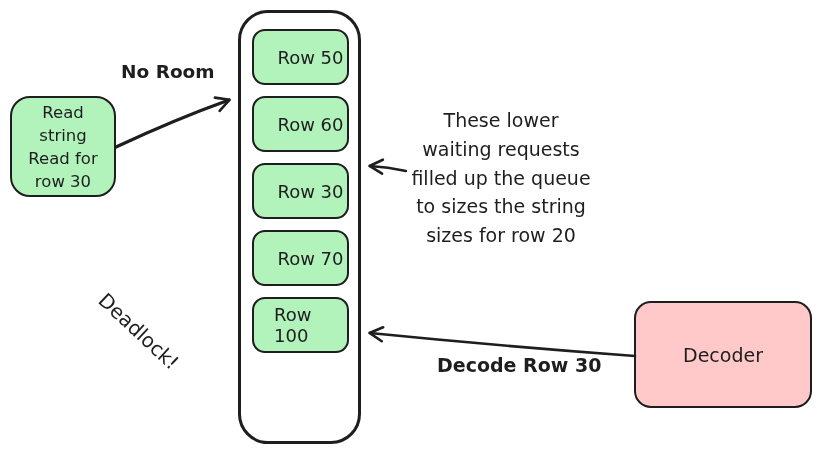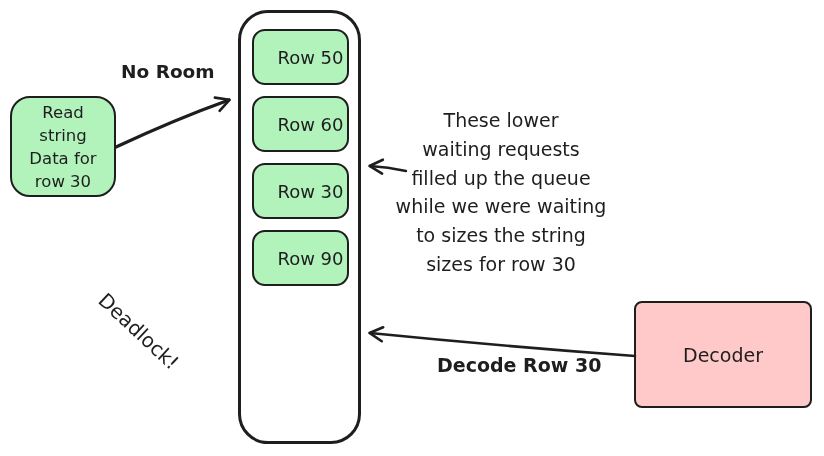--- a/index.html
+++ b/index.html
@@ -94,21 +94,21 @@
     white-space: nowrap;
     font-weight: bold;
   }
   
   .decoder-box {
     position: absolute;
     left: 634px; top: 301px;
     width: 178px; height: 107px;
     background: #ffc9c9;
     border: 2.5px solid #1e1e1e;
-    border-radius: 8px;
+    border-radius: 17px;
     display: flex;
     justify-content: center;
     align-items: center;
     font-size: 19px;
     box-sizing: border-box;
   }
   .arrows {
     position: absolute;
     left: 0; top: 0;
     width: 824px; height: 456px;
@@ -116,40 +116,40 @@
   }
 </style>
 </head>
 <body>
 
 <div id="stage">
 
   <div class="read-box">
     <div>Read</div>
     <div>string</div>
-    <div>Data for</div>
+    <div>Read for</div>
     <div>row 30</div>
   </div>
 
   <div class="no-room-label">No Room</div>
 
   <div class="queue">
     <div class="queue-row">Row 50</div>
     <div class="queue-row">Row 60</div>
     <div class="queue-row">Row 30</div>
-    <div class="queue-row">Row 90</div>
+    <div class="queue-row">Row 70</div>
+    <div class="queue-row">Row 100</div>
   </div>
 
   <div class="annotation">
     <div>These lower</div>
     <div>waiting requests</div>
     <div>filled up the queue</div>
-    <div>while we were waiting</div>
     <div>to sizes the string</div>
-    <div>sizes for row 30</div>
+    <div>sizes for row 20</div>
   </div>
 
   <div class="deadlock-label">Deadlock!</div>
 
   <div class="decode-label">Decode Row 30</div>
 
   <div class="decoder-box">
     <span>Decoder</span>
   </div>
 

